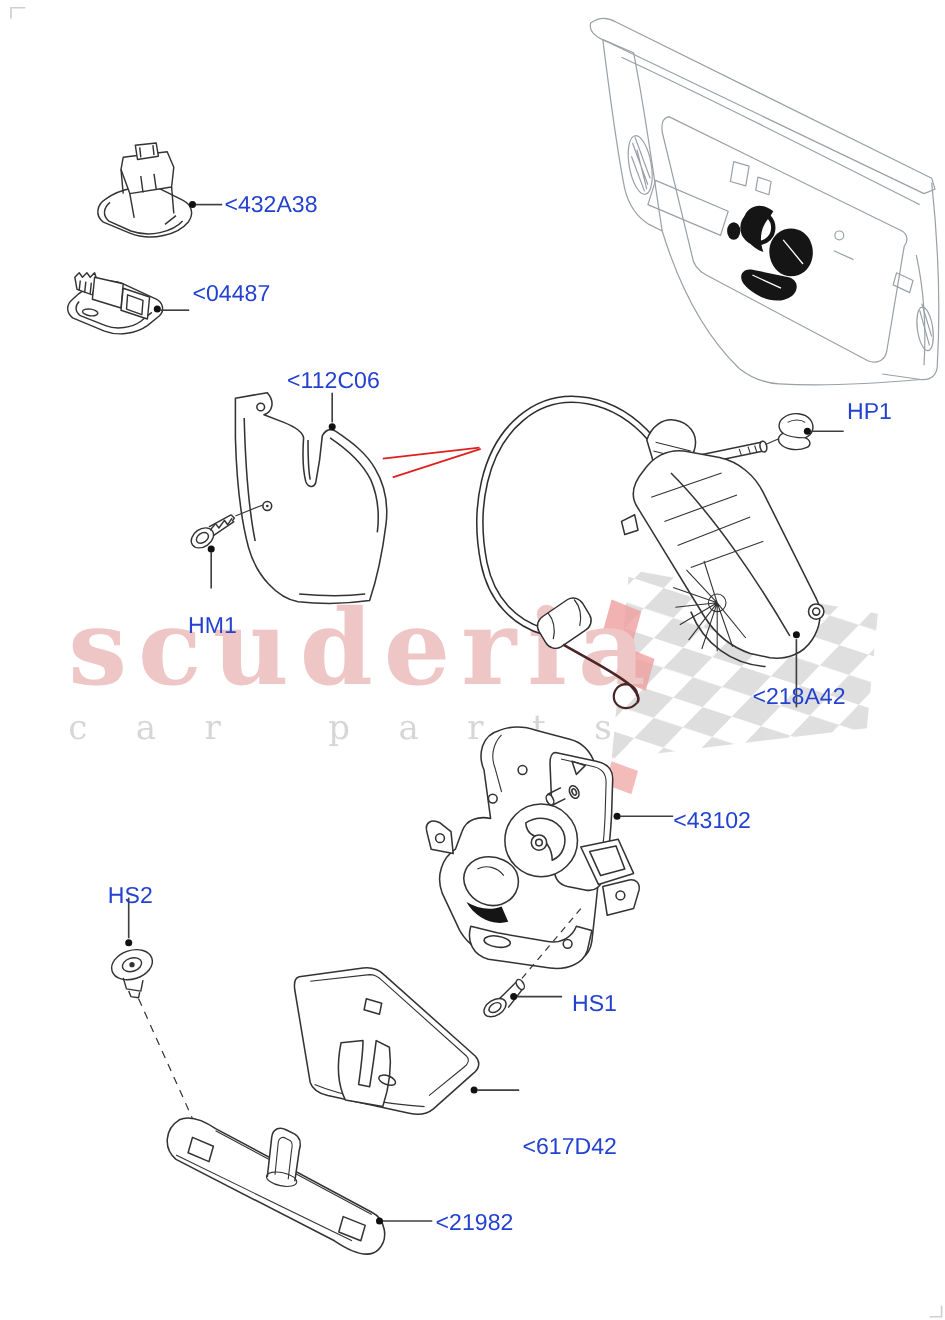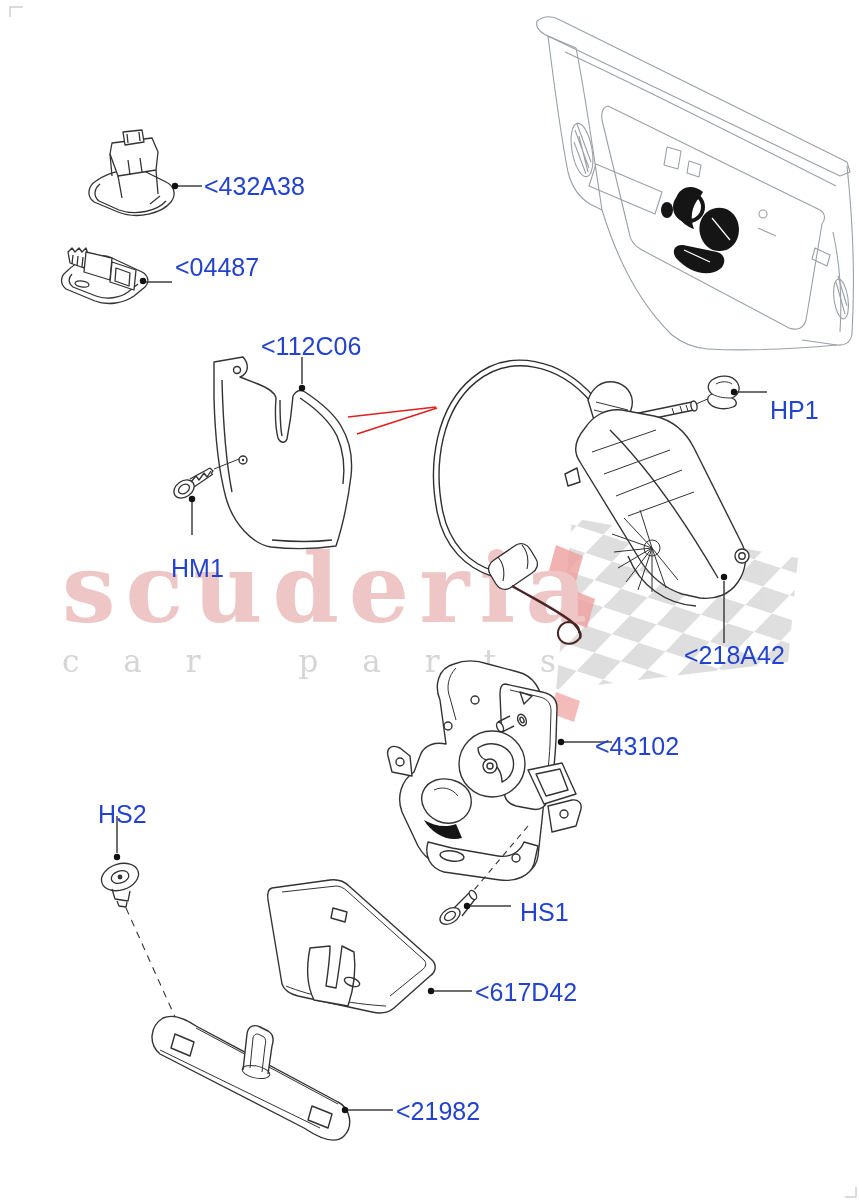--- a/index.html
+++ b/index.html
@@ -4,21 +4,21 @@
 <title>Tailgate Lock Parts Diagram</title>
 <style>
   html,body{margin:0;padding:0;background:#ffffff;}
   .canvas{
     position:relative;width:859px;height:1200px;background:#ffffff;
     overflow:hidden;font-family:"Liberation Sans",sans-serif;
   }
   svg.art{position:absolute;left:0;top:0;}
   .callout{
     position:absolute;font-family:"Liberation Sans",sans-serif;
-    font-size:25px;color:#2342cf;white-space:nowrap;line-height:21px;
+    font-size:21px;color:#2342cf;white-space:nowrap;line-height:21px;
     cursor:pointer;
   }
   .wm-brand{
     font-family:"DejaVu Serif",serif;font-weight:bold;
     letter-spacing:10px;
   }
   .wm-tag{
     font-family:"DejaVu Serif",serif;
     letter-spacing:44px;
   }
@@ -263,21 +263,21 @@
         <circle cx="431" cy="991" r="3.2" stroke="none"></circle>
     <line x1="348" y1="1110" x2="393" y2="1110"></line>
         <circle cx="345" cy="1110" r="3.2" stroke="none"></circle>
   </g>
 </svg>
 
 <div class="callout" style="left:204px;top:176px">&lt;432A38</div>
 <div class="callout" style="left:175px;top:257px">&lt;04487</div>
 <div class="callout" style="left:261px;top:336px">&lt;112C06</div>
 <div class="callout" style="left:171px;top:558px">HM1</div>
-<div class="callout" style="left:770px;top:400px">HP1</div>
-<div class="callout" style="left:684px;top:645px">&lt;218A42</div>
-<div class="callout" style="left:595px;top:736px">&lt;43102</div>
+<div class="callout" style="left:770px;top:364px">HP1</div>
+<div class="callout" style="left:684px;top:623px">&lt;218A42</div>
+<div class="callout" style="left:612px;top:736px">&lt;43102</div>
 <div class="callout" style="left:520px;top:902px">HS1</div>
 <div class="callout" style="left:98px;top:804px">HS2</div>
-<div class="callout" style="left:475px;top:982px">&lt;617D42</div>
+<div class="callout" style="left:475px;top:1032px">&lt;617D42</div>
 <div class="callout" style="left:396px;top:1101px">&lt;21982</div>
 
 </div>
 
 </body></html>

